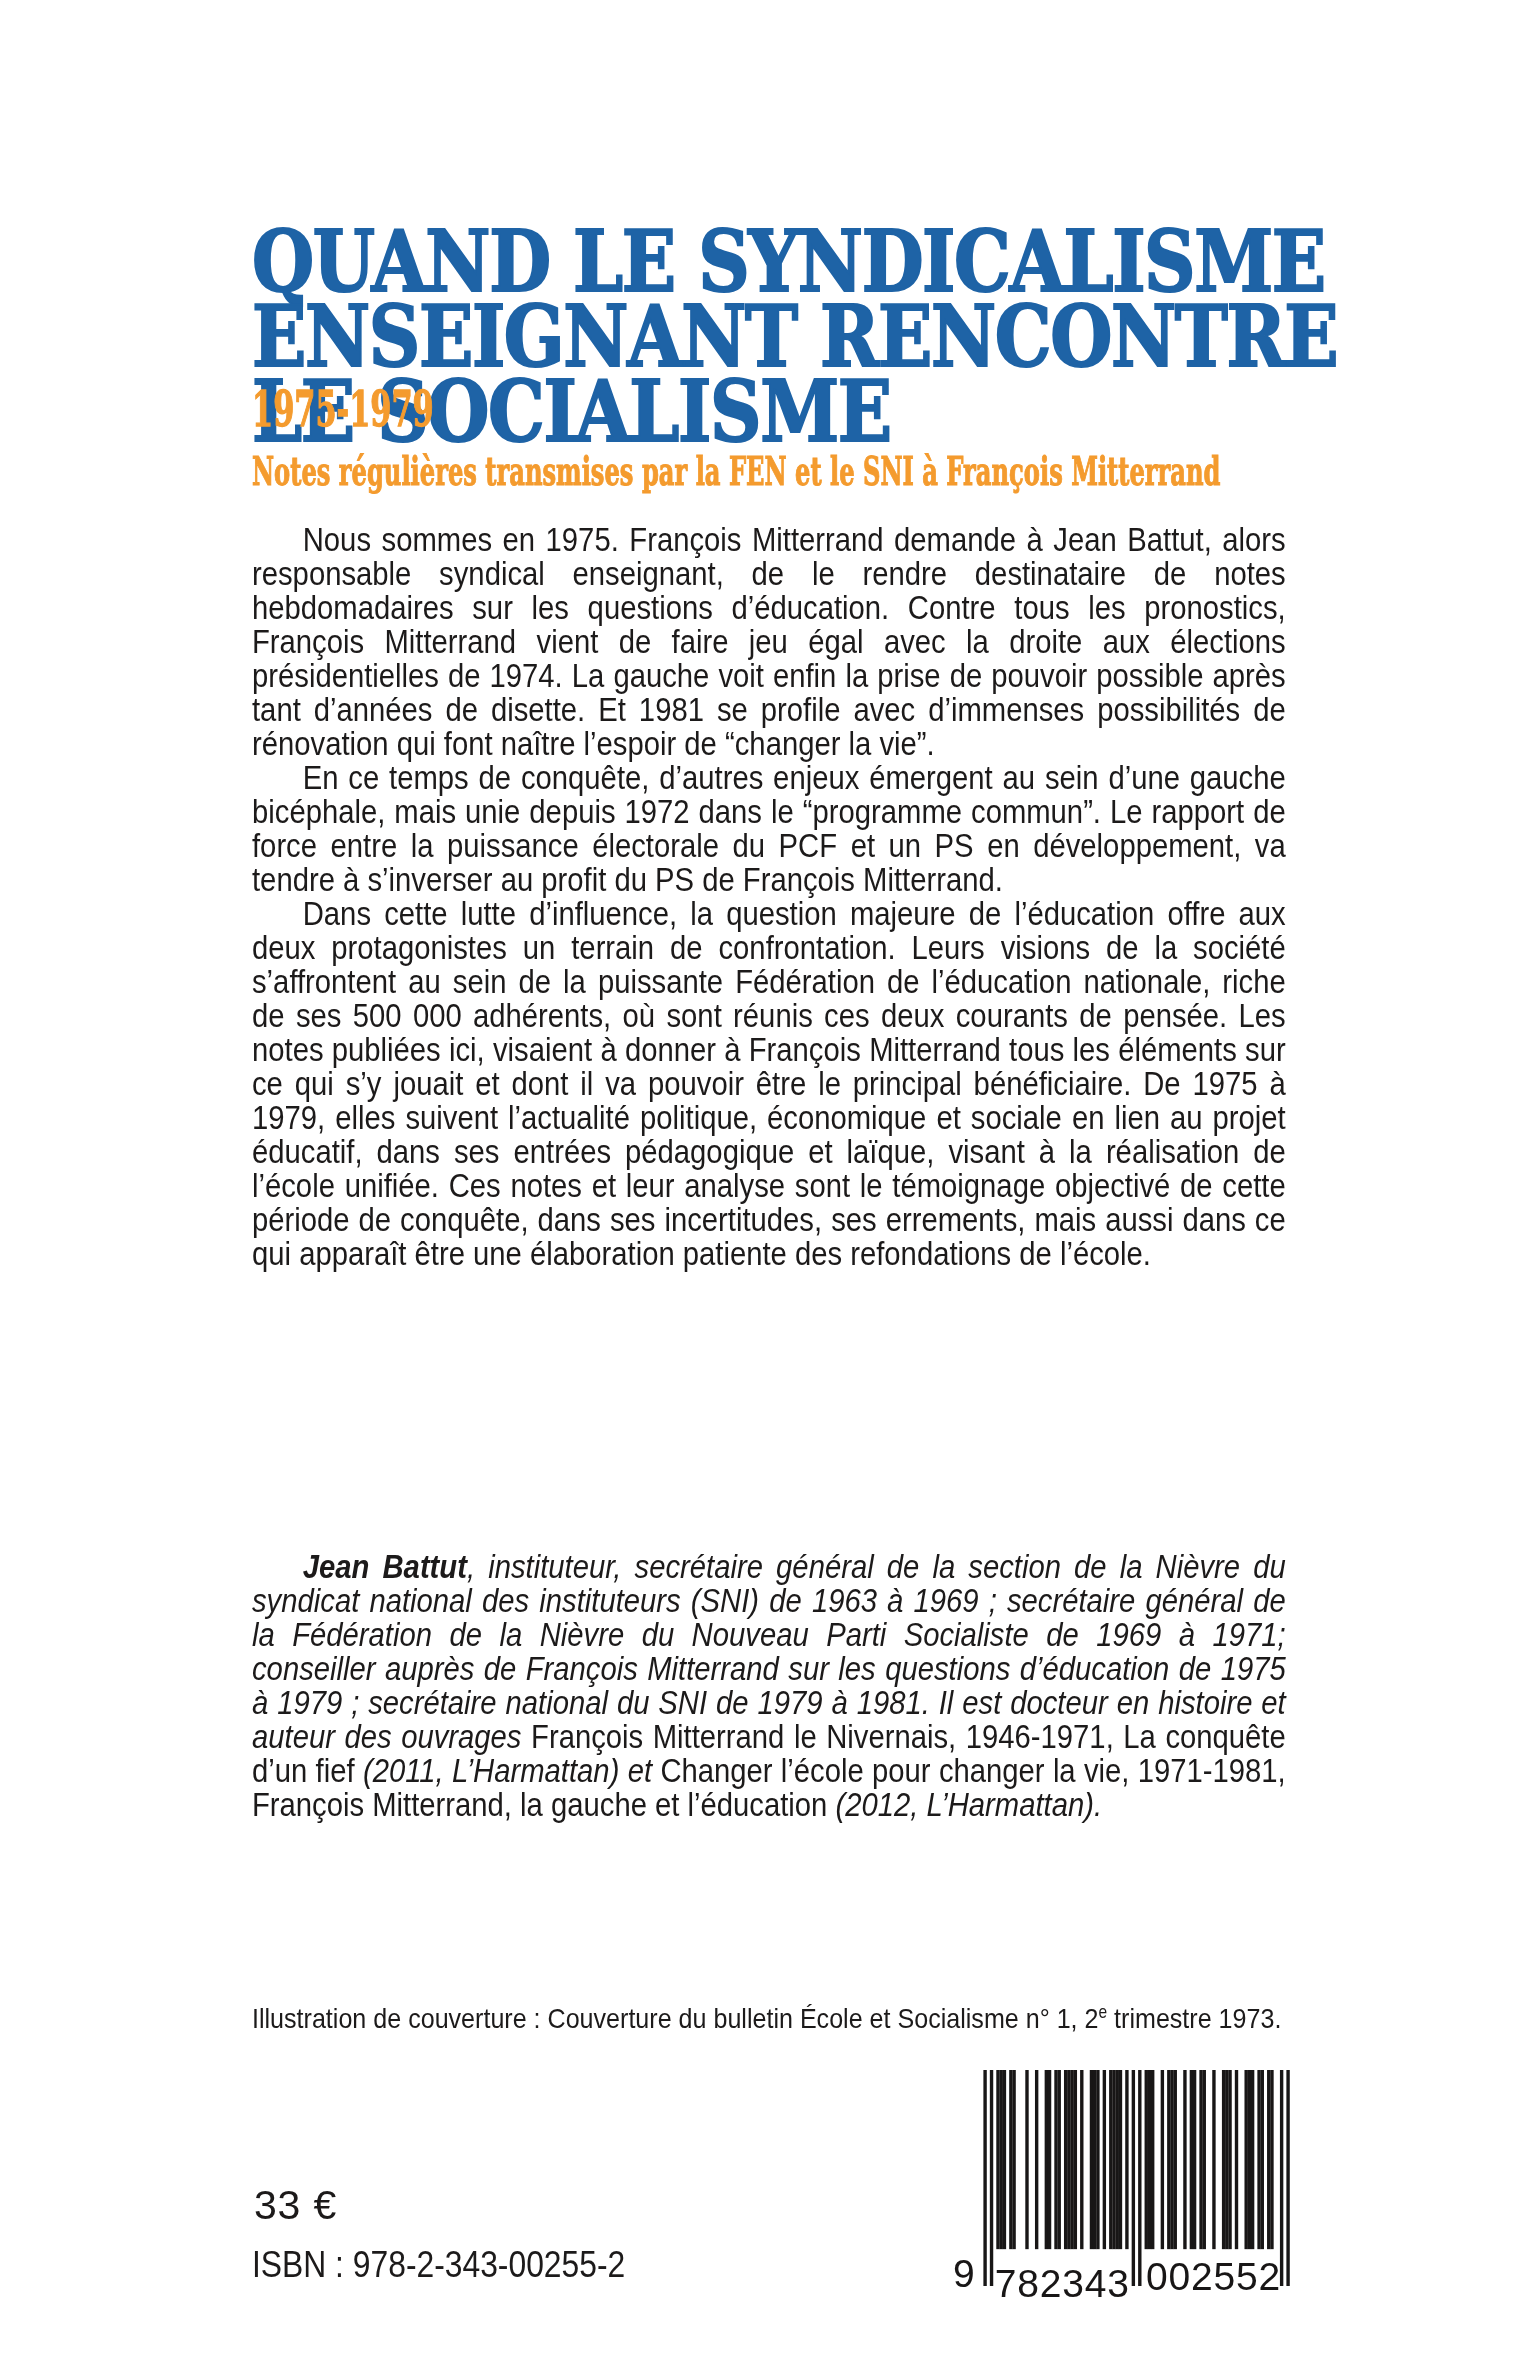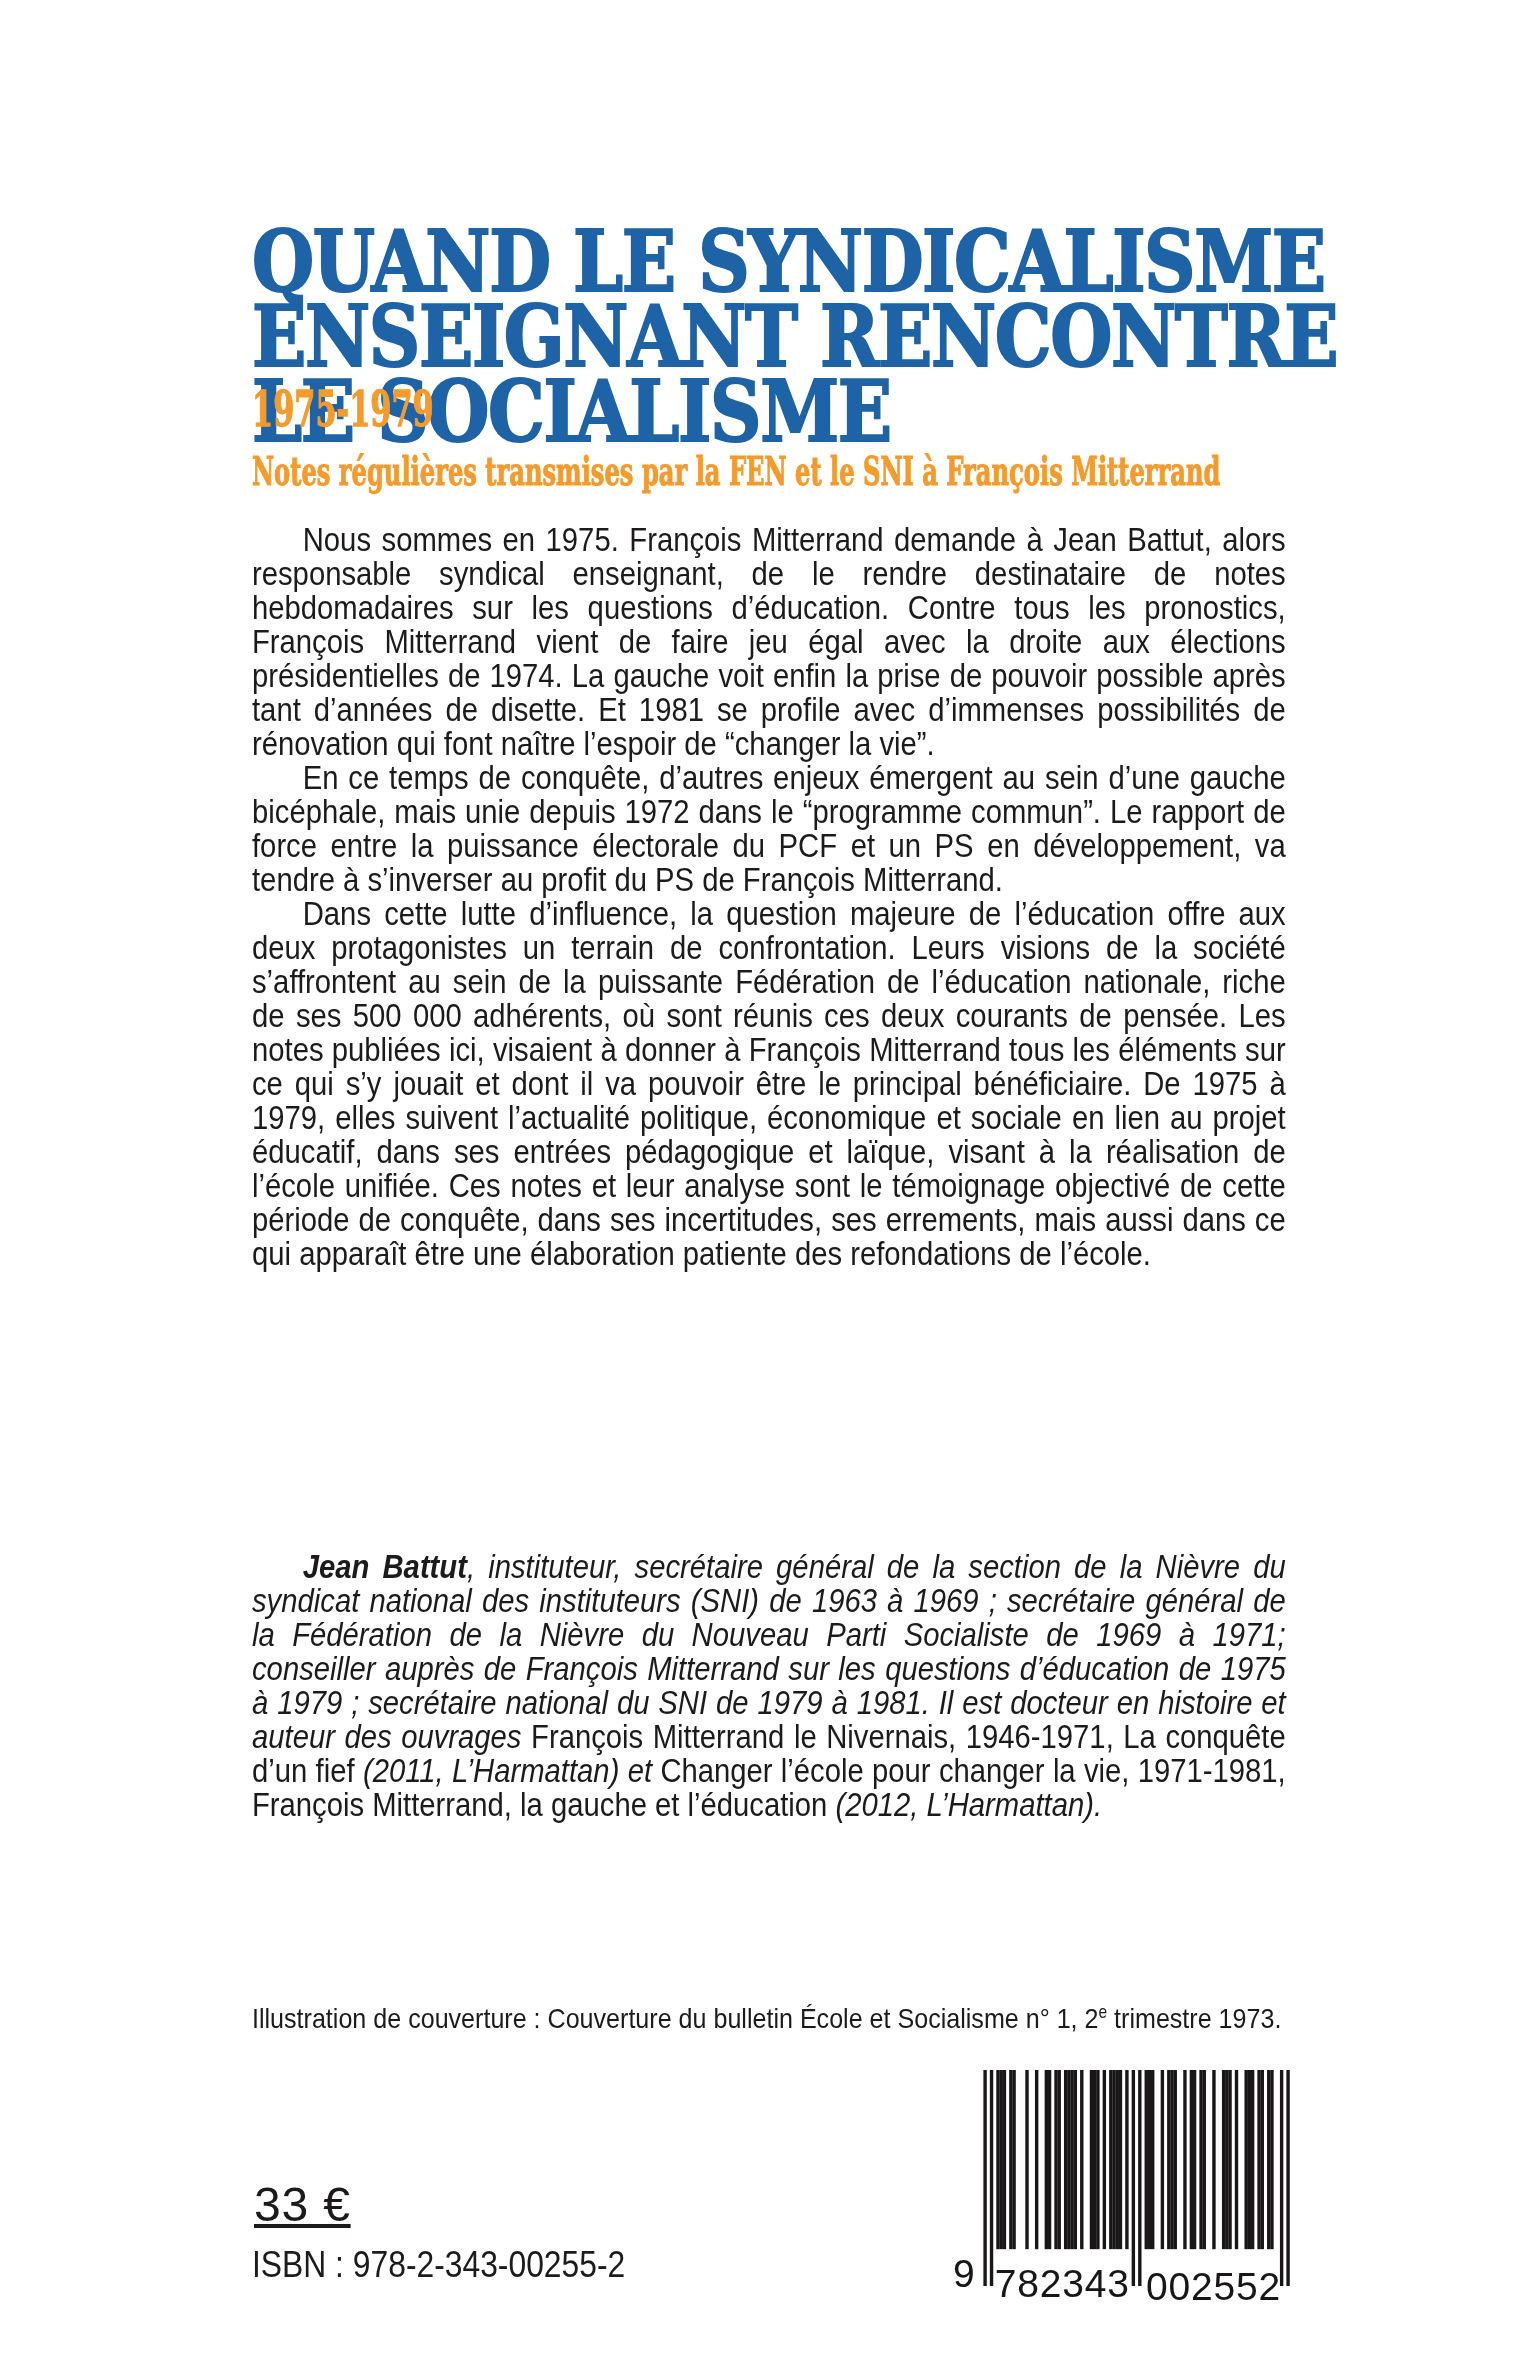--- a/index.html
+++ b/index.html
@@ -62,40 +62,40 @@
   
   .credit{
     position:absolute;left:252px;top:1999px;
     font-size:28.5px;line-height:38px;
     width:1191px;transform:scaleX(0.88);transform-origin:0 0;
   }
   .credit .sup{font-size:0.62em;vertical-align:super;line-height:0;}
   
   .price{
     position:absolute;left:254px;top:2183px;
-    font-size:48px;line-height:44px;letter-spacing:0.8px;text-decoration:underline;
+    font-size:41px;line-height:44px;letter-spacing:0.8px;
   }
   .isbn{
     position:absolute;left:252px;top:2245px;
     font-size:37px;line-height:40px;
     transform:scaleX(0.86);transform-origin:0 0;
     white-space:nowrap;
   }
   .barcode{
     position:absolute;left:983px;top:2070px;
     width:307px;height:233px;
   }
   .barcode svg{position:absolute;left:0;top:0;fill:#181616;}
   .bc-digits{
     position:absolute;left:0;top:181px;width:307px;height:50px;
     font-size:39px;line-height:45px;color:#181616;
   }
   .bc-digits .d9{position:absolute;left:-30px;top:0;}
   .bc-digits .g1{position:absolute;left:11.7px;top:10px;width:131px;text-align:center;letter-spacing:0.8px;}
-  .bc-digits .g2{position:absolute;left:163px;top:13px;width:131px;text-align:center;letter-spacing:0.8px;}
+  .bc-digits .g2{position:absolute;left:163px;top:3px;width:131px;text-align:center;letter-spacing:0.8px;}
 </style>
 </head>
 <body>
 
 <div class="page">
 
   <h1 class="title">
     <span>QUAND LE SYNDICALISME</span>
     <span>ENSEIGNANT RENCONTRE</span>
     <span>LE SOCIALISME</span>

